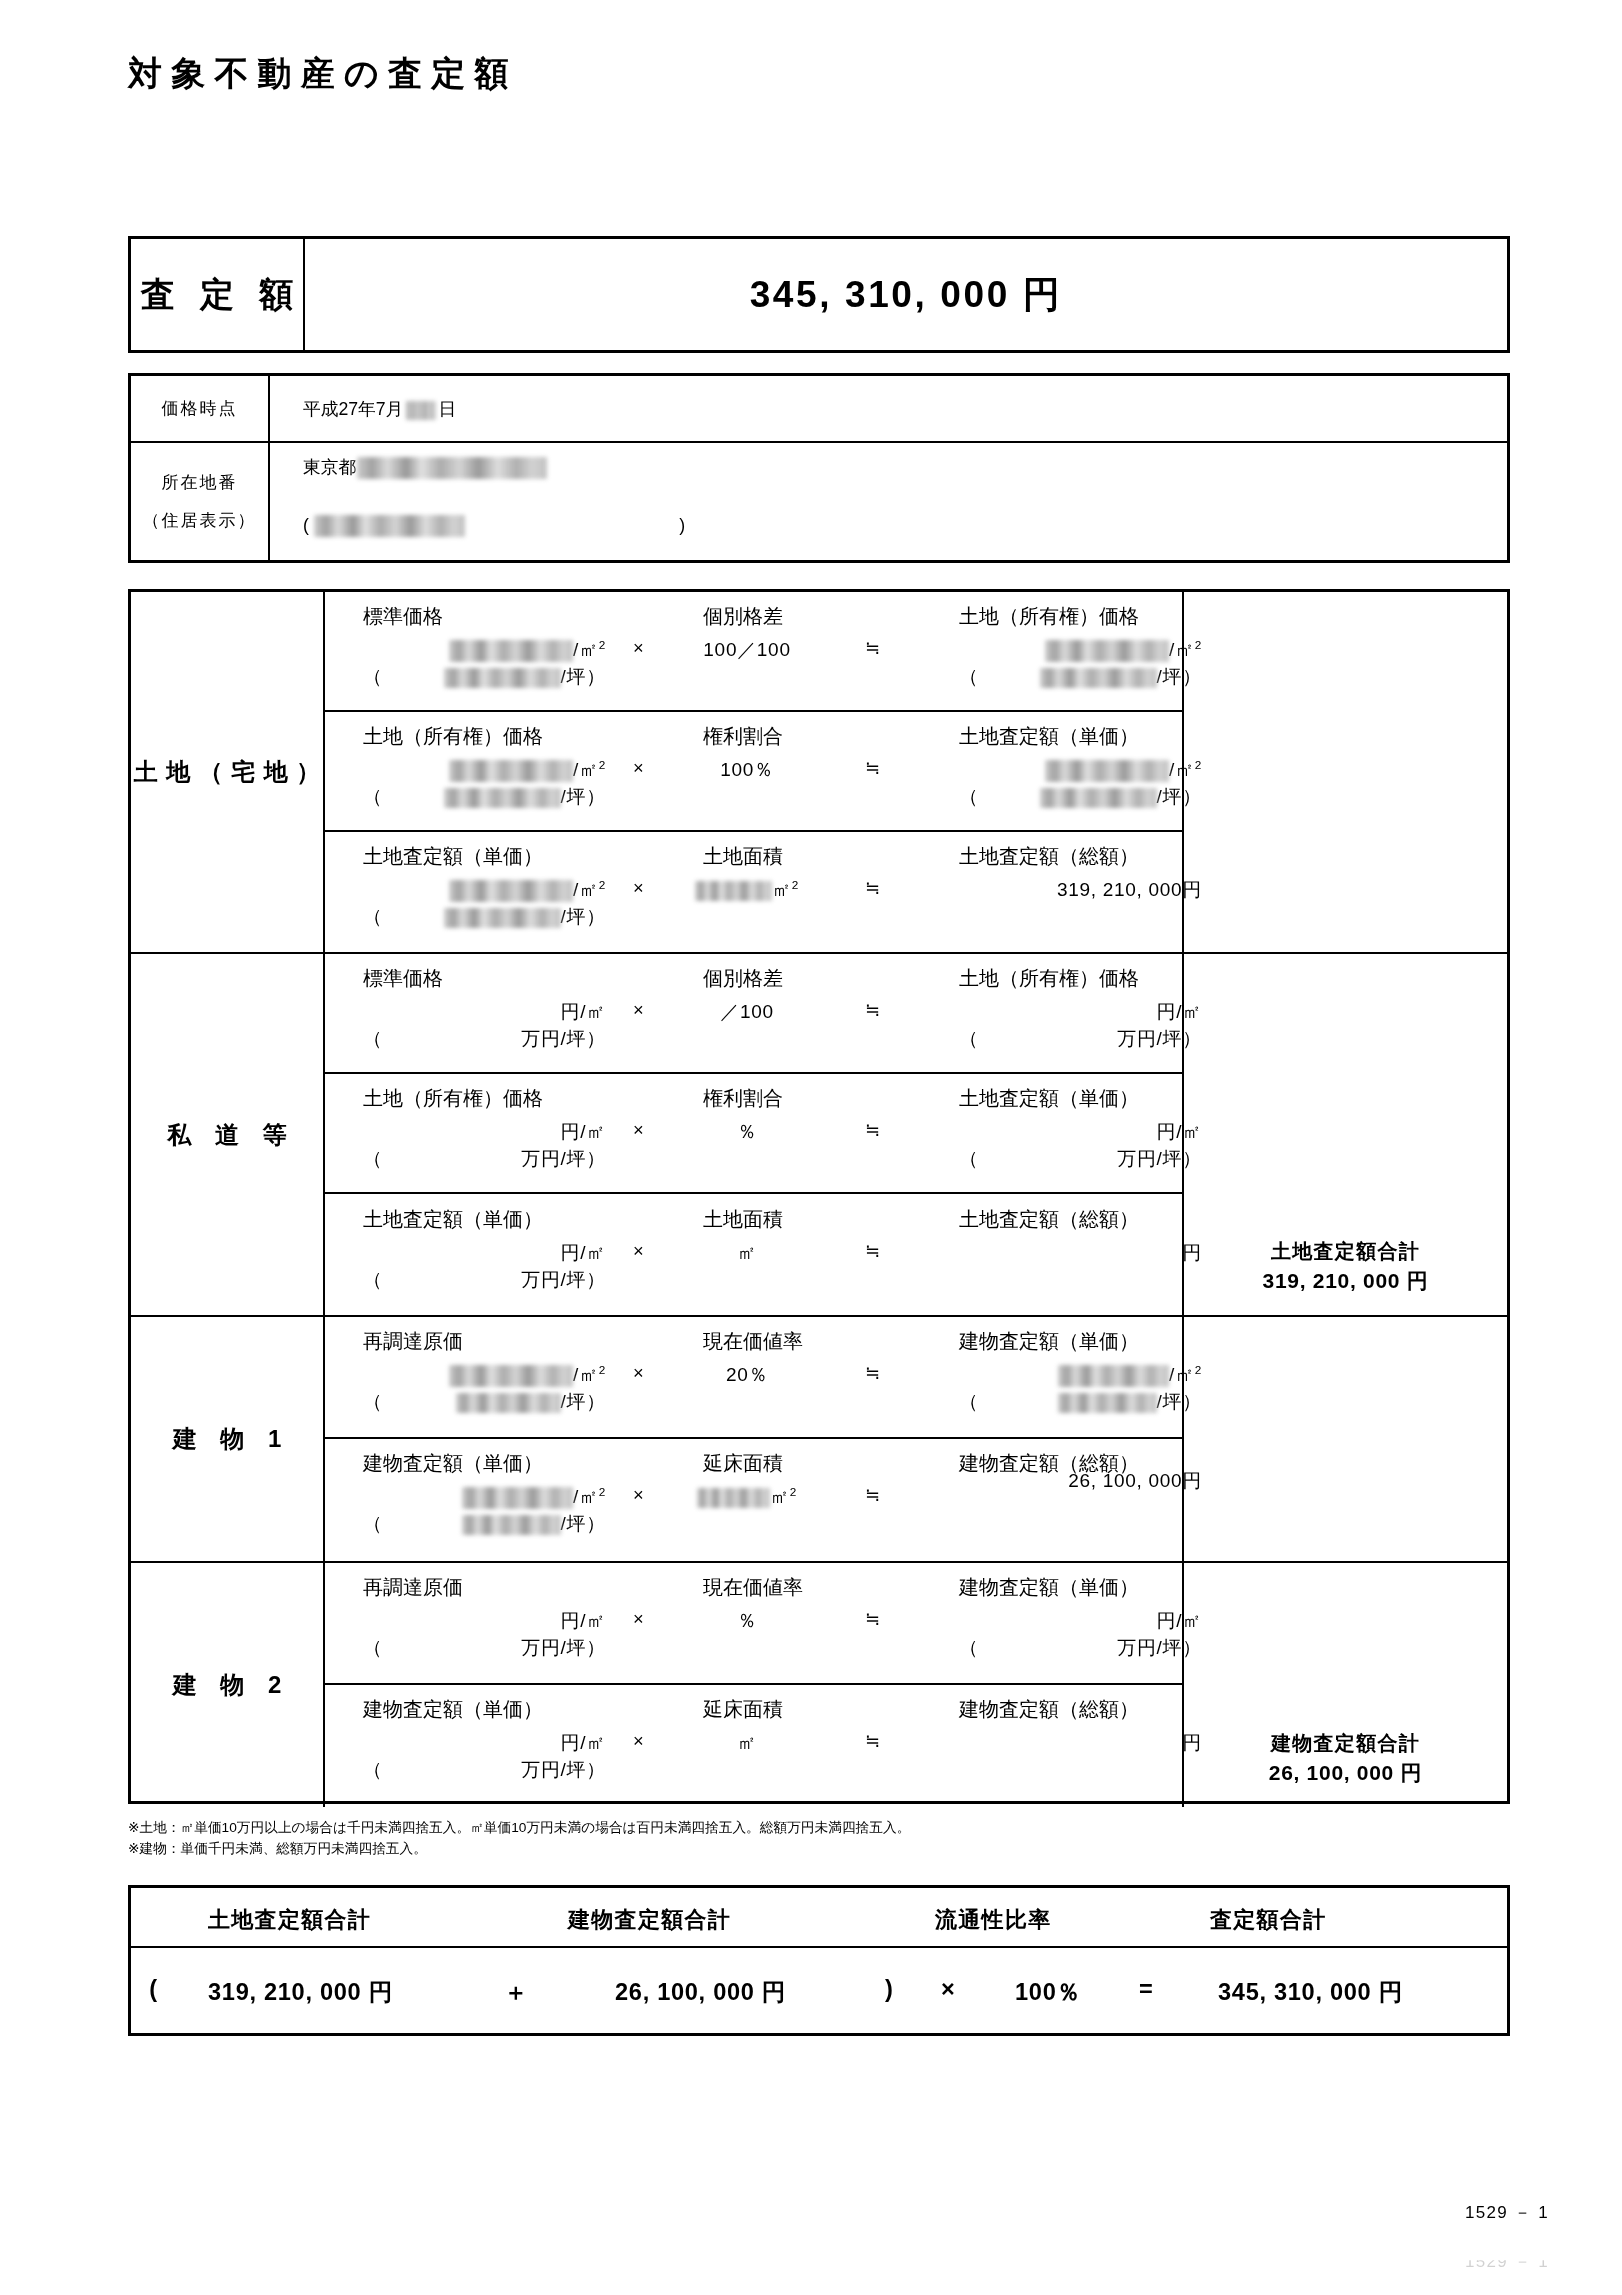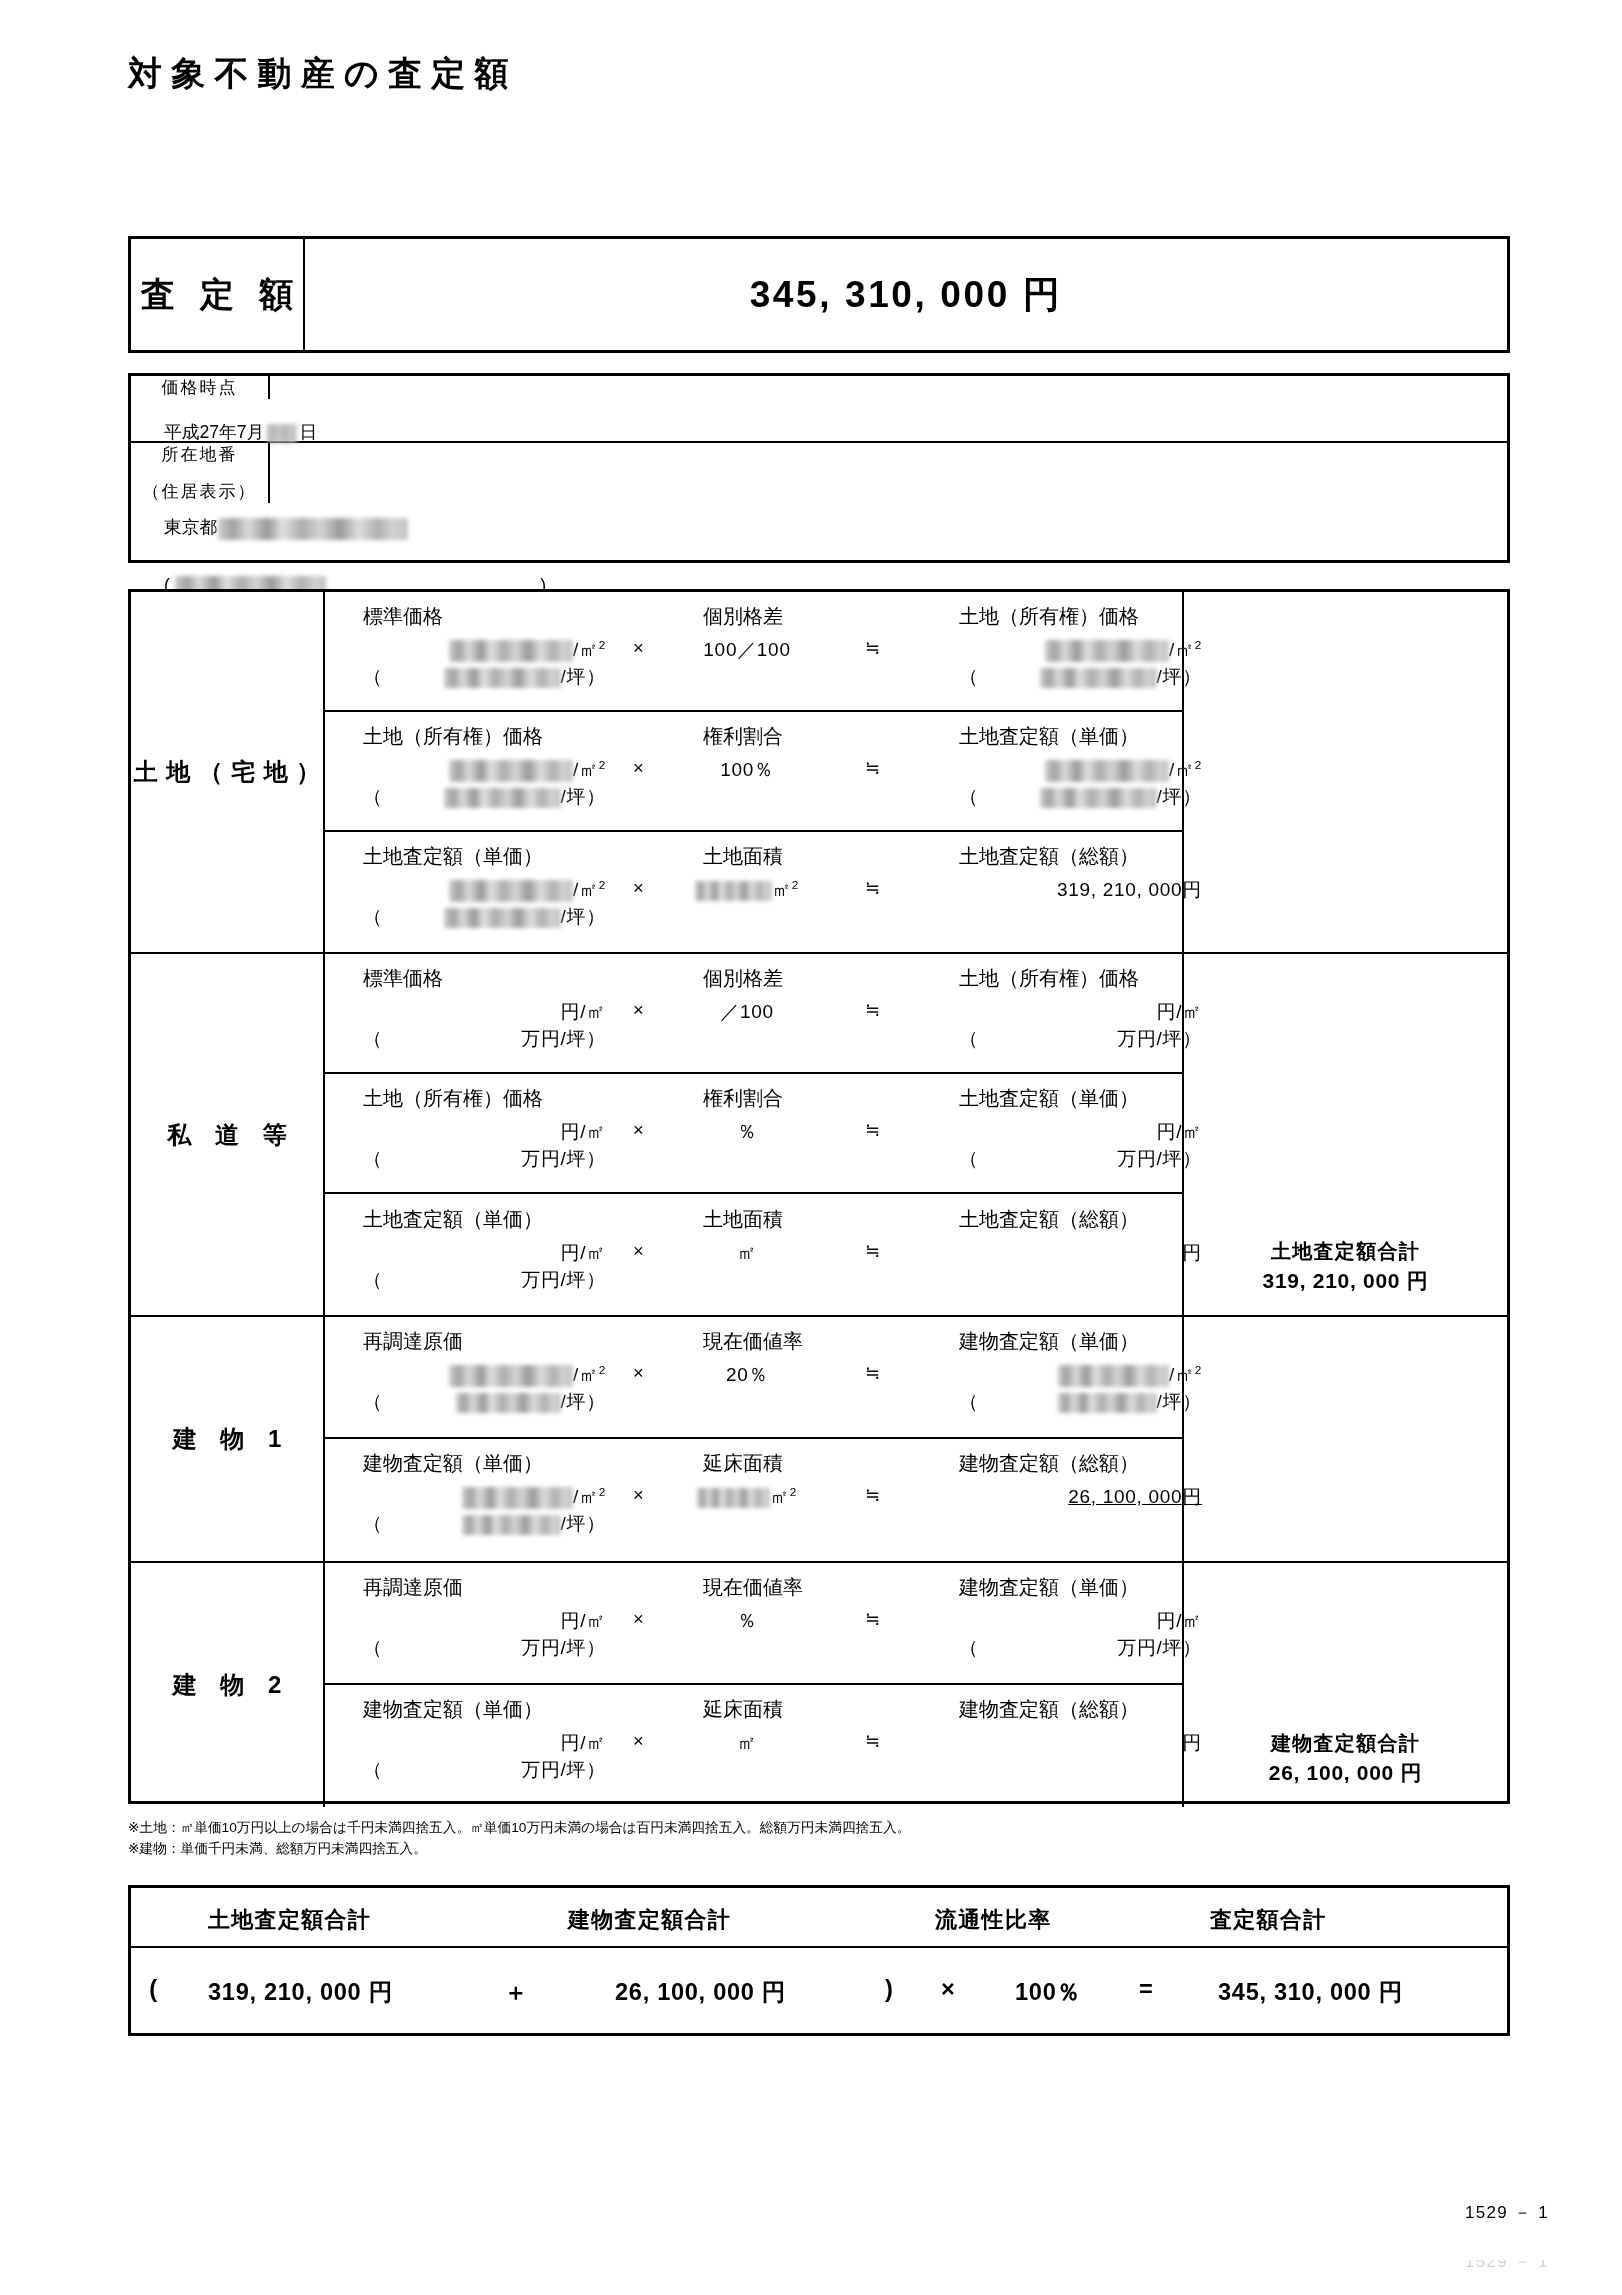--- a/index.html
+++ b/index.html
@@ -85,21 +85,20 @@
     top: 373px;
     width: 1382px;
     height: 190px;
   }
   #meta-box .meta-row {
     position: absolute;
     left: 0;
     width: 100%;
     box-sizing: border-box;
     display: flex;
-    flex-direction: column;
   }
   #meta-box .meta-row.r1 { top: 0; height: 67px; border-bottom: 2px solid #000; }
   #meta-box .meta-row.r2 { top: 67px; height: 117px; }
   #meta-box .meta-label {
     width: 139px;
     border-right: 2px solid #000;
     box-sizing: border-box;
     display: flex;
     flex-direction: column;
     justify-content: center;
@@ -489,21 +488,21 @@
           <div class="hdr c3-h" style="top:11px;">建物査定額（総額）</div>
 
           <div class="num c1-v" style="top:45px;"><span class="redact lg" style="width:111px;"></span><span>/㎡</span><span class="sup">2</span></div>
           <div class="paren-l" style="left:38px; top:72px;">（</div>
           <div class="num c1-v" style="top:72px;"><span class="redact md" style="width:99px;"></span><span>/坪）</span></div>
 
           <div class="op op-x" style="top:45px;">×</div>
           <div class="num c2-v" style="top:45px;"><span class="redact md" style="width:73px;"></span><span>㎡</span><span class="sup">2</span></div>
           <div class="op op-eq" style="top:45px;">≒</div>
 
-          <div class="num c3-v" style="top:45px;text-decoration:underline;">26, 100, 000円</div>
+          <div class="num c3-v" style="top:29px;">26, 100, 000円</div>
         </div>
 
       </div>
       <div class="sec-total"></div>
     </div>
 
     <div class="section" style="top:969px; height:246px;">
       <div class="sec-label">建 物 2</div>
       <div class="sec-body">
 

